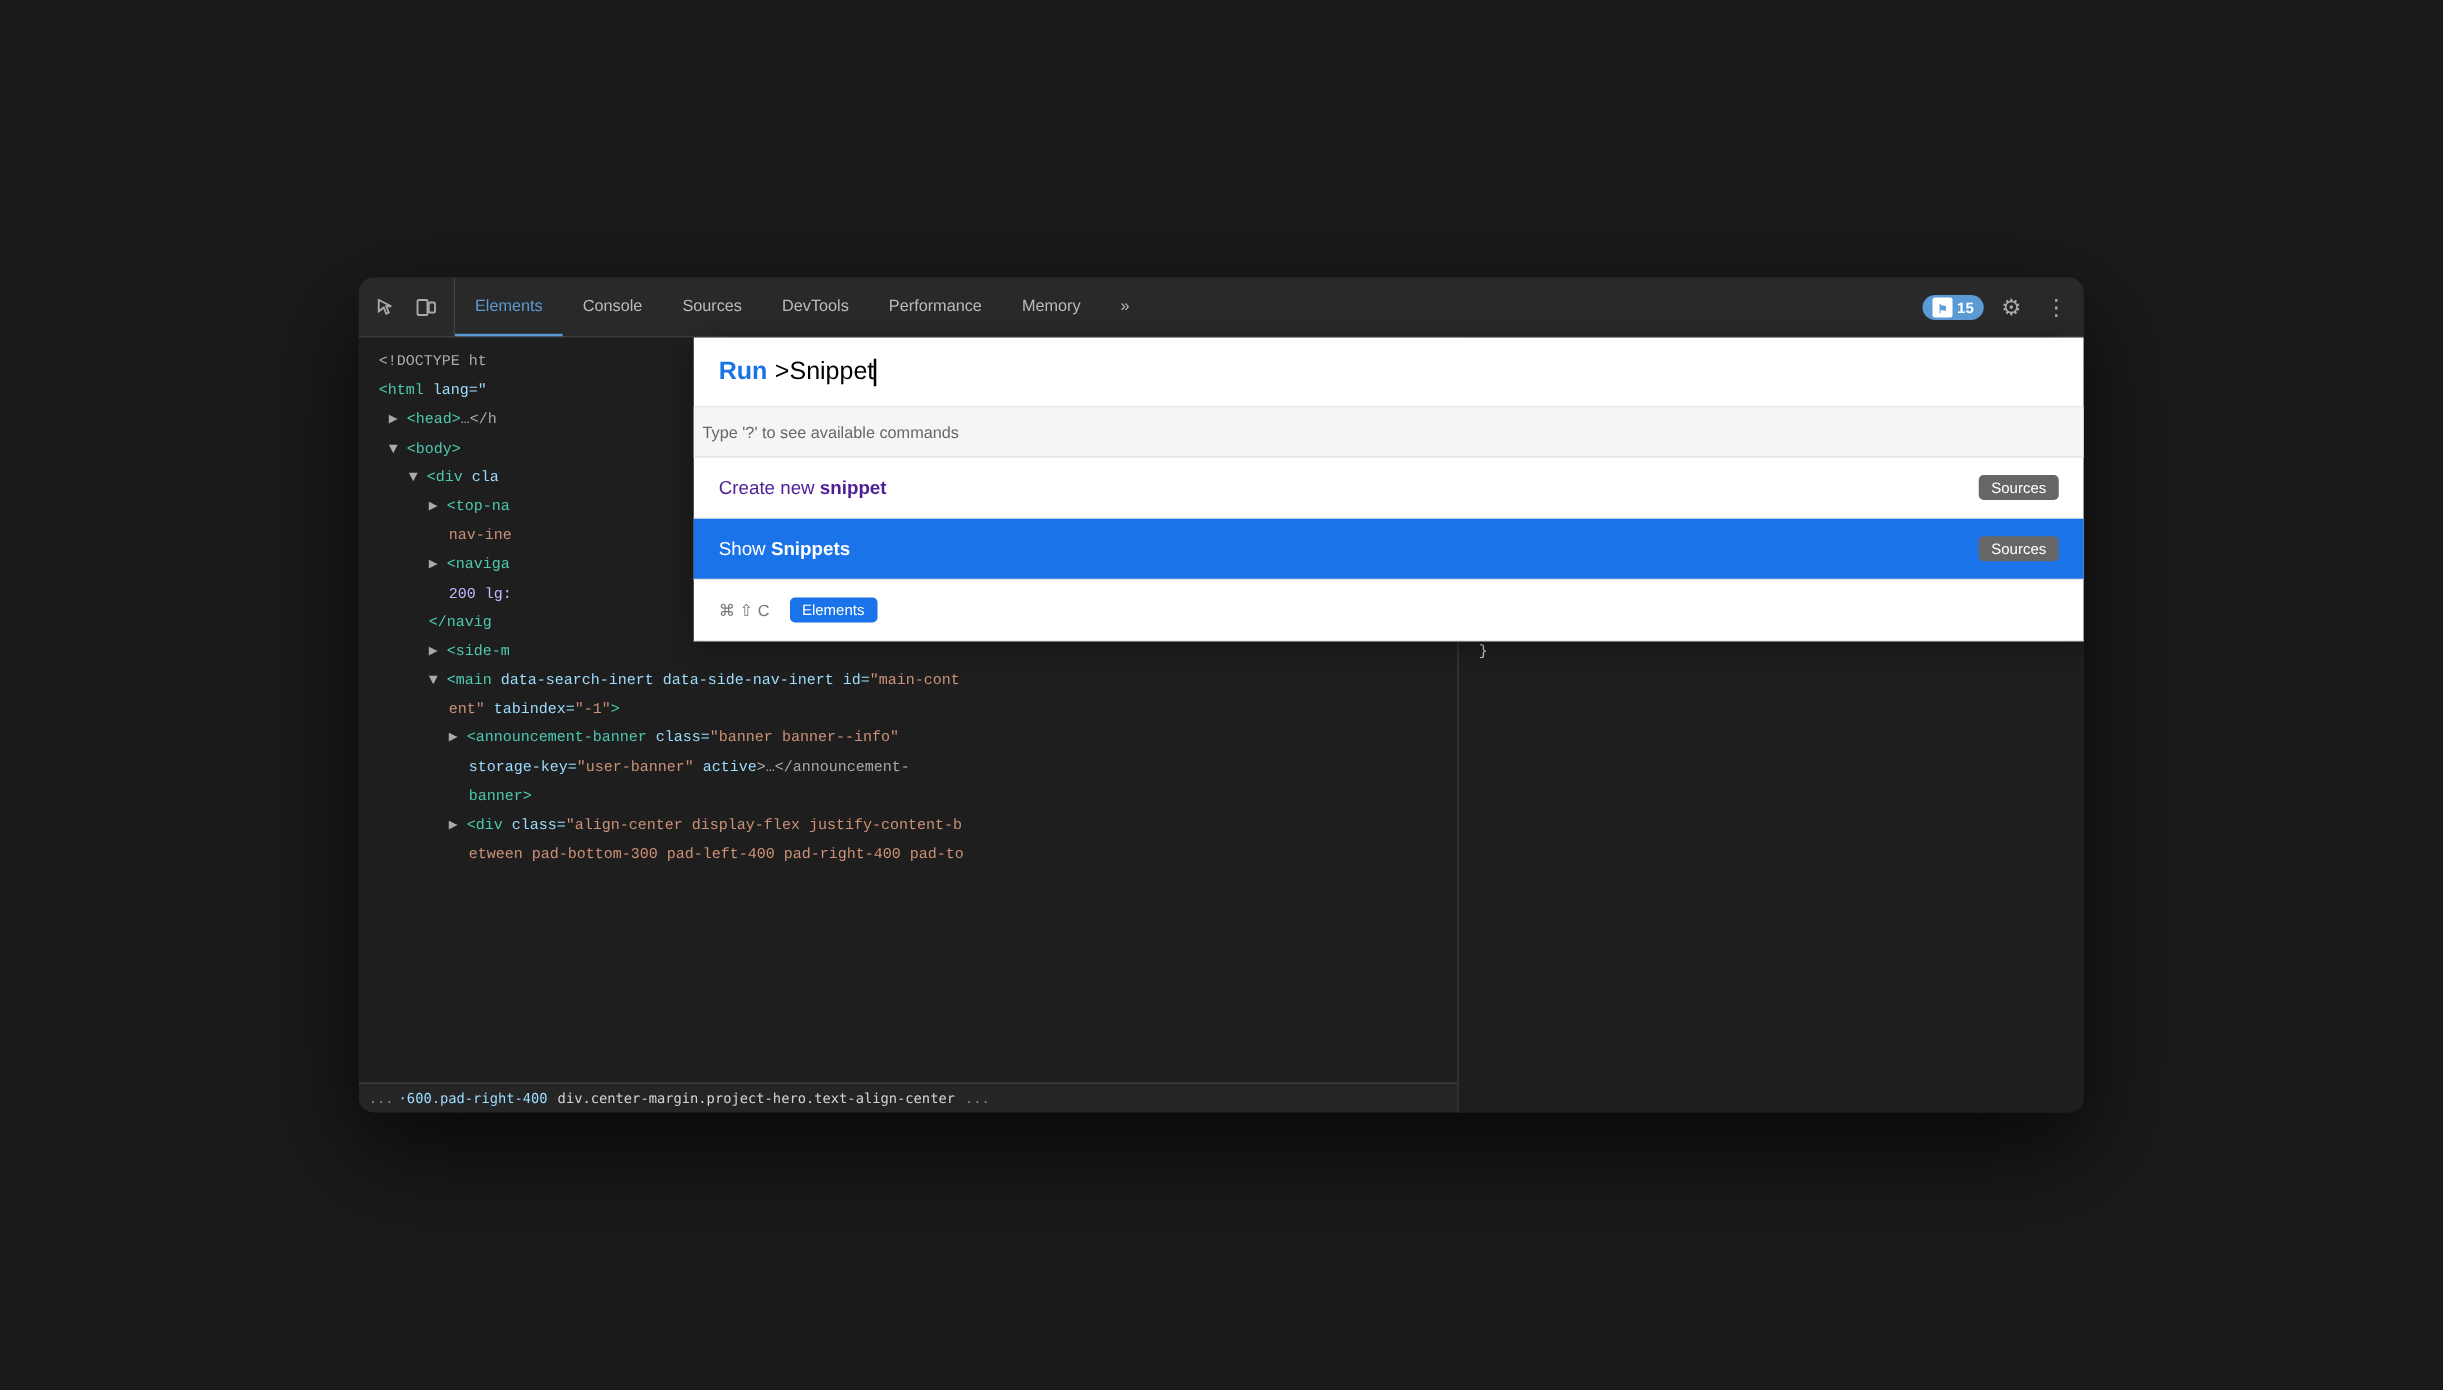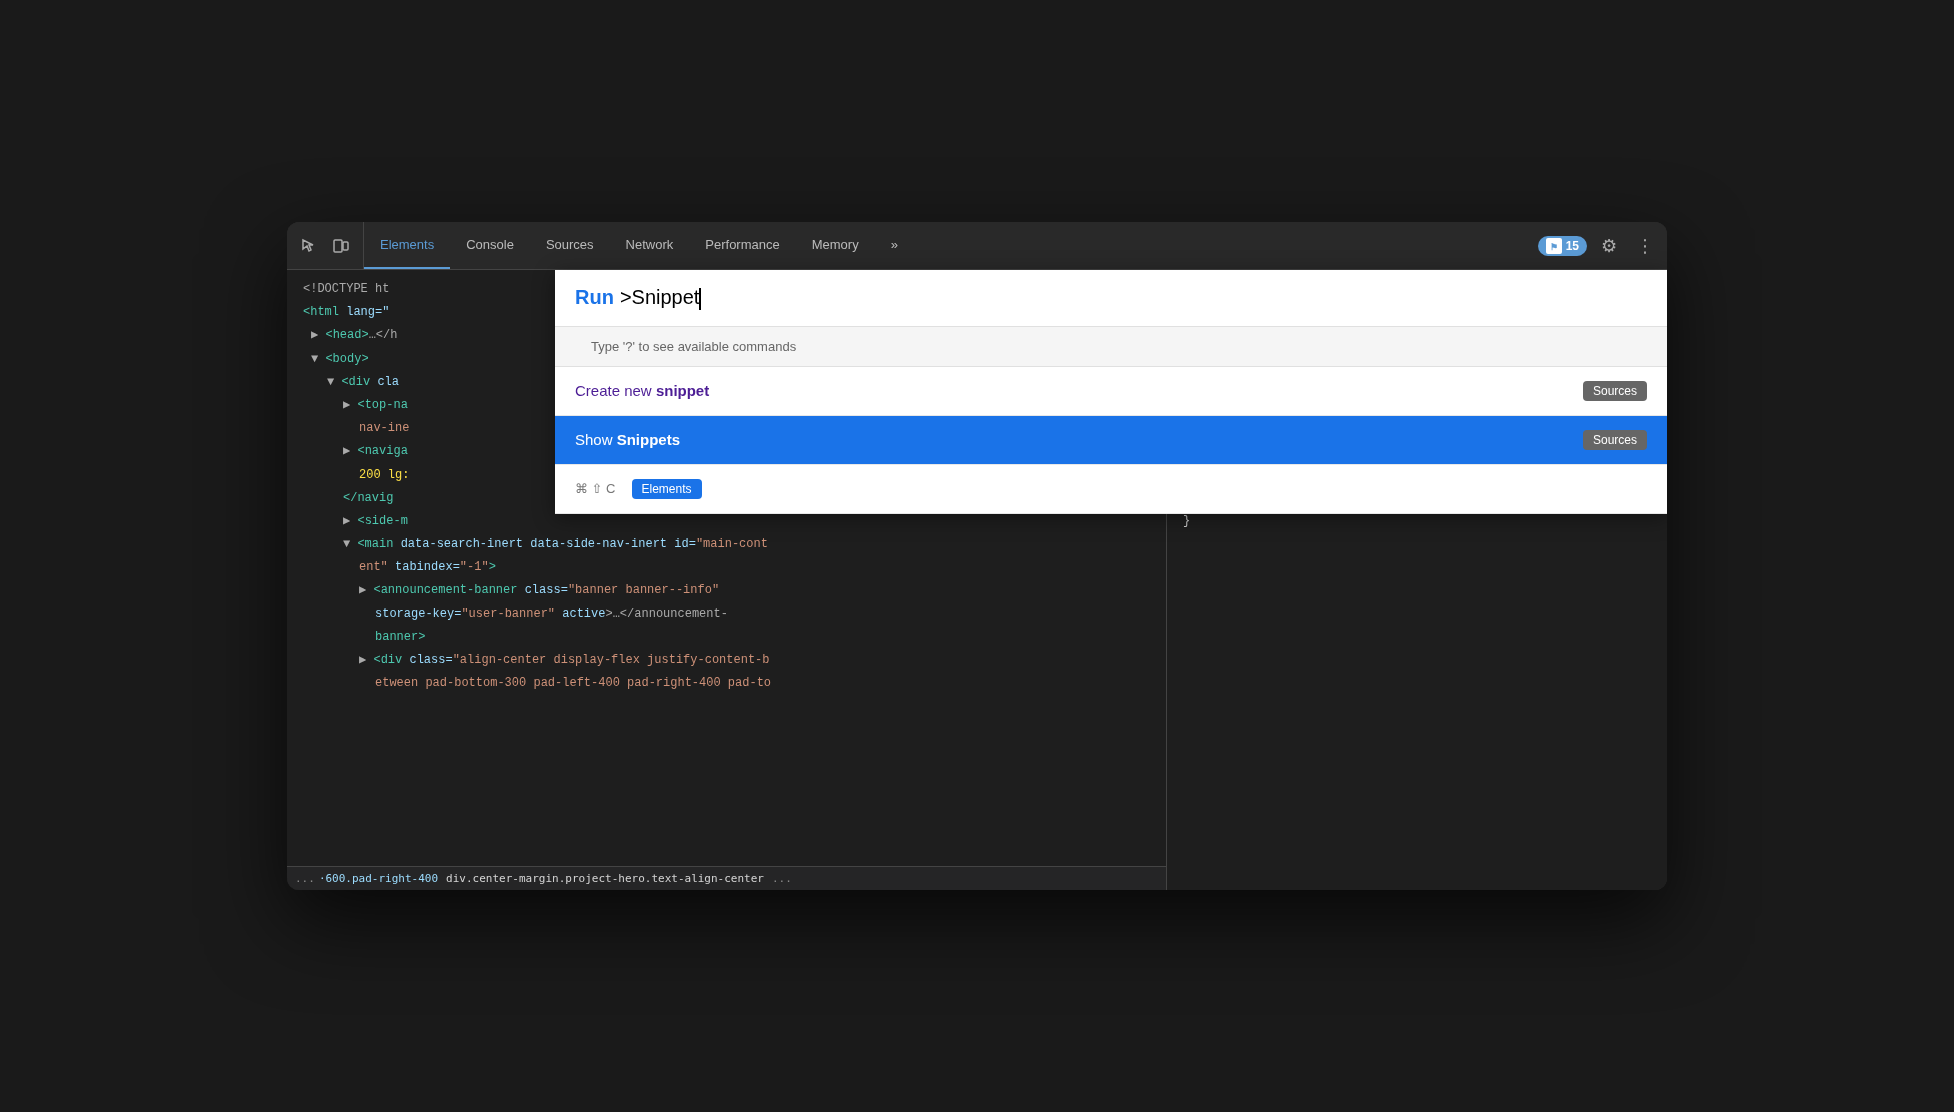--- a/index.html
+++ b/index.html
@@ -233,21 +233,21 @@
       display: inline-block;
       width: 2px;
       height: 22px;
       background: #000;
       vertical-align: middle;
       animation: blink 1s infinite;
     }
     @keyframes blink { 0%,100%{opacity:1} 50%{opacity:0} }
 
     .cp-hint {
-      padding: 12px 36px;
+      padding: 12px 7px;
       font-size: 13px;
       color: #666;
       background: #f5f5f5;
       border-bottom: 1px solid #e0e0e0;
     }
 
     .cp-item {
       display: flex;
       align-items: center;
       padding: 14px 20px;
@@ -327,21 +327,21 @@
       <div class="tab active">
         <span>Elements</span>
       </div>
       <div class="tab">
         <span>Console</span>
       </div>
       <div class="tab">
         <span>Sources</span>
       </div>
       <div class="tab">
-        <span>Network</span>
+        <span>DevTools</span>
       </div>
       <div class="tab">
         <span>Performance</span>
       </div>
       <div class="tab">
         <span>Memory</span>
       </div>
       <div class="tab">
         <span>»</span>
       </div>
@@ -384,21 +384,21 @@
       <div class="html-line indent-3">
         <span style="color:#aaa;">▶ </span><span style="color:#4ec9b0;">&lt;top-na</span>
       </div>
       <div class="html-line indent-4">
         <span style="color:#ce9178;">nav-ine</span>
       </div>
       <div class="html-line indent-3">
         <span style="color:#aaa;">▶ </span><span style="color:#4ec9b0;">&lt;naviga</span>
       </div>
       <div class="html-line indent-4">
-        <span style="color:#fde047;text-align:center;">200 lg:</span>
+        <span style="color:#c4b5fd;text-align:center;">200 lg:</span>
       </div>
       <div class="html-line indent-3">
         <span style="color:#4ec9b0;">&lt;/navig</span>
       </div>
       <div class="html-line indent-3">
         <span style="color:#aaa;">▶ </span><span style="color:#4ec9b0;">&lt;side-m</span>
       </div>
       <div class="html-line indent-3">
         <span style="color:#aaa;">▼ </span><span style="color:#4ec9b0;">&lt;main</span>
         <span style="color:#9cdcfe;"> data-search-inert data-side-nav-inert id=</span><span style="color:#ce9178;">"main-cont</span>

